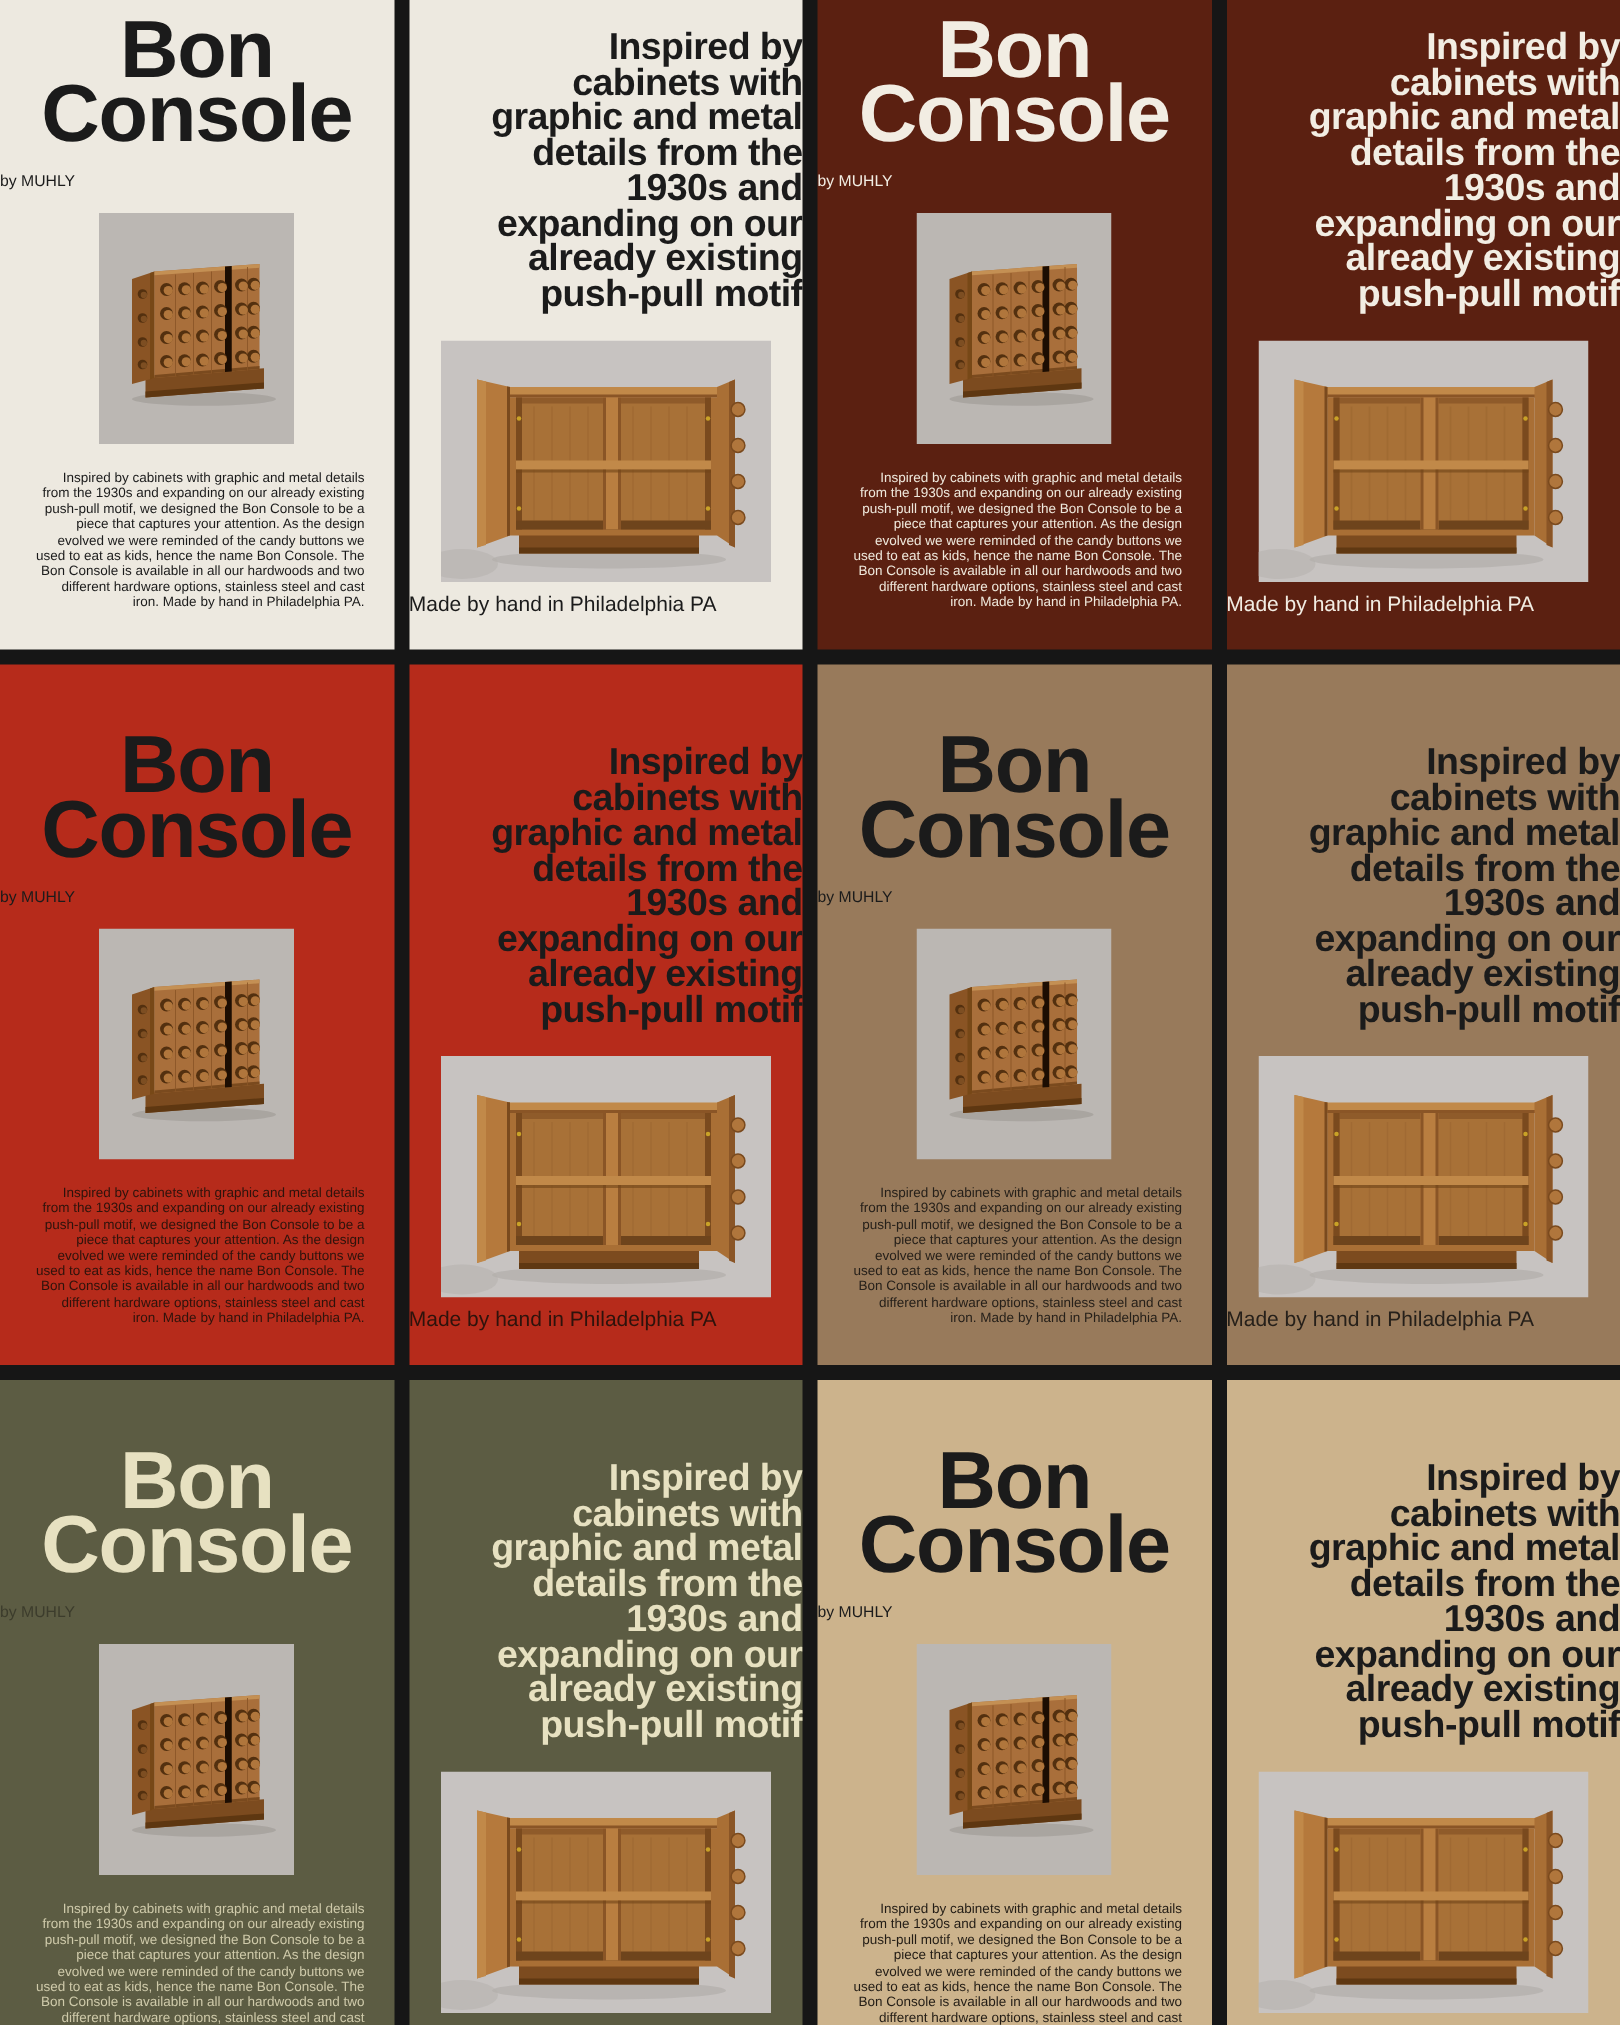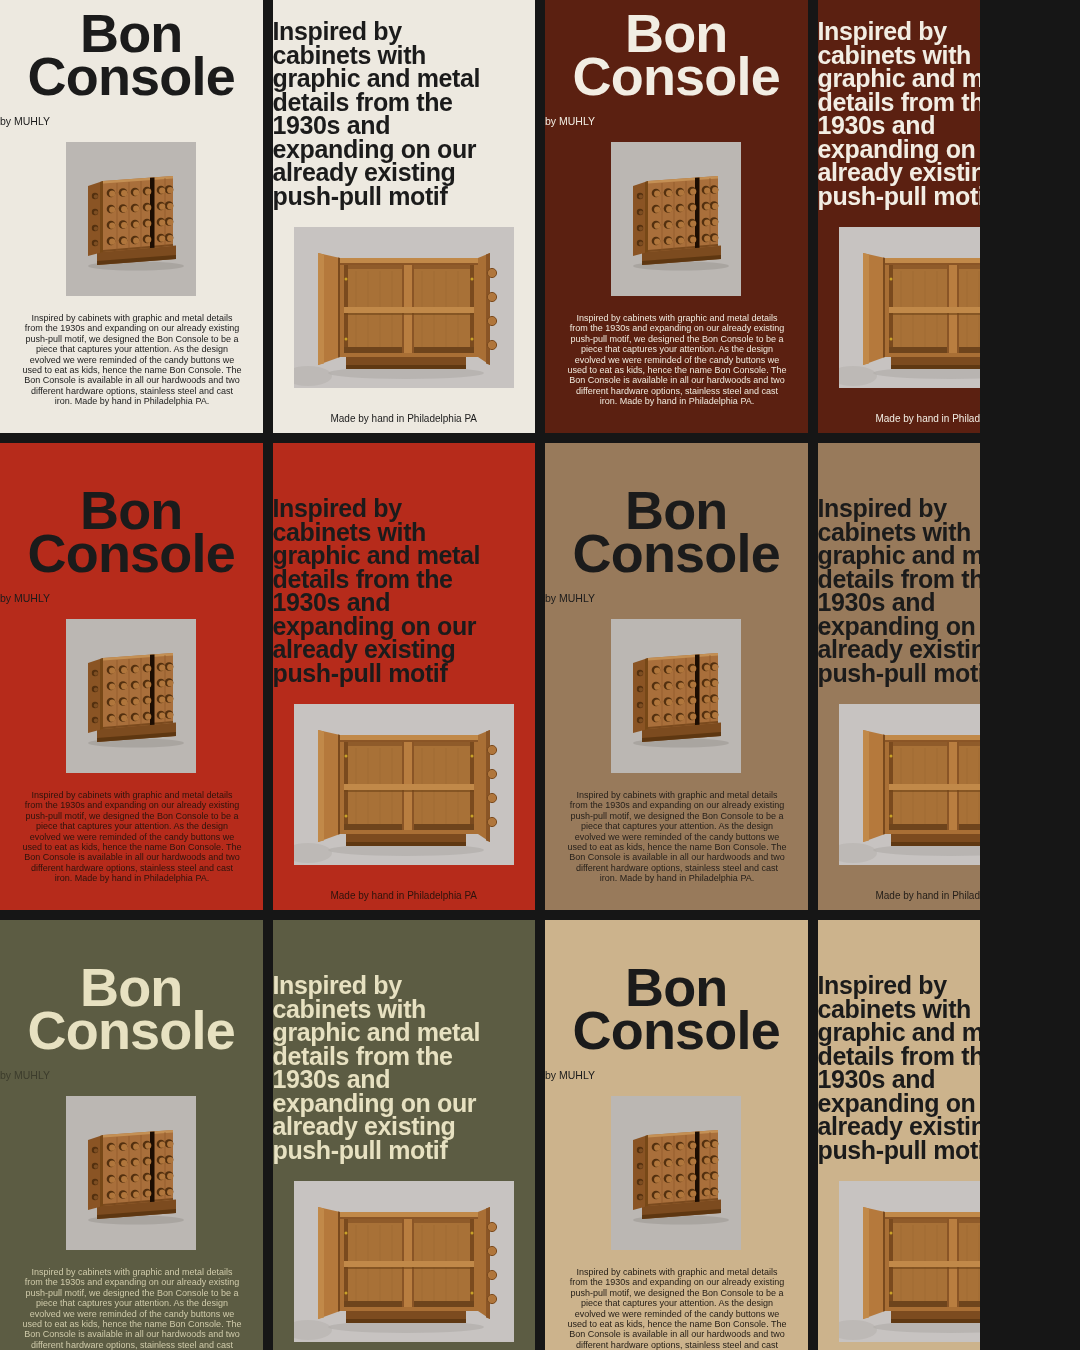--- a/index.html
+++ b/index.html
@@ -1,21 +1,21 @@
 <!DOCTYPE html>
 <html style="--pal-gap_background: #161616; --pal-cream: #EDE9E0; --pal-dark_maroon: #5B2011; --pal-red: #B62B1B; --pal-taupe_brown: #987A5B; --pal-olive_green: #5C5C43; --pal-tan: #CCB38C; --pal-ink: #1B1B1B; --pal-cream_text: #F2EDE3; --pal-photo_bg_closed: #BBB7B3; --pal-photo_bg_open: #C7C3C1;"><head>
 <meta charset="utf-8">
 <style>
   html,body{margin:0;padding:0;}
   body{
     width:1080px;height:1350px;overflow:hidden;
     background:var(--pal-gap_background,#161616);
     font-family:"Liberation Sans","DejaVu Sans",sans-serif;
   }
-  #canvas{position:relative;width:980px;height:1350px;overflow:hidden;
+  #canvas{position:relative;width:1080px;height:1350px;overflow:hidden;
     background:var(--pal-gap_background,#161616);}
   #grid{
     position:absolute;left:0;top:-34px;width:1080px;
     display:grid;grid-template-columns:repeat(4,1fr);grid-auto-rows:467px;gap:10px;
   }
   .poster{position:relative;overflow:hidden;background:var(--background,#EDE9E0);}
   
   .title{
     position:absolute;top:46px;left:0;right:0;margin:0;
     font-size:54px;line-height:43px;font-weight:700;letter-spacing:-0.015em;
@@ -24,33 +24,33 @@
   .byline{
     position:absolute;top:149px;left:0;right:0;margin:0;
     font-size:10.5px;line-height:12px;font-weight:400;text-align:left;
     color:var(--byline,#1B1B1B);
   }
   .photo{position:absolute;margin:0;padding:0;}
   .photo svg{display:block;width:100%;height:100%;}
   .photo-closed{top:176px;left:66px;width:130px;height:154px;}
   .body{
     position:absolute;top:347px;left:21px;width:222px;margin:0;
-    font-size:9px;line-height:10.4px;font-weight:400;text-align:center;
+    font-size:9px;line-height:10.4px;font-weight:400;text-align:right;
     white-space:pre-line;color:var(--body,#1B1B1B);
   }
   
   .headline{
     position:absolute;top:54px;left:0;right:0;margin:0;
     font-size:25px;line-height:23.5px;font-weight:700;letter-spacing:-0.015em;
-    text-align:left;white-space:pre-line;color:var(--headline,#1B1B1B);
+    text-align:right;white-space:pre-line;color:var(--headline,#1B1B1B);
   }
   .photo-open{top:261px;left:21px;width:220px;height:161px;}
   .caption{
-    position:absolute;top:431px;left:0;right:0;margin:16px;
-    font-size:10px;line-height:11px;font-weight:400;text-align:center;
+    position:absolute;top:431px;left:0;right:0;margin:0;
+    font-size:14px;line-height:11px;font-weight:400;
     color:var(--caption,#1B1B1B);
   }
 </style>
 </head>
 <body>
 
 <div id="canvas">
   <div id="grid">
       <article class="poster poster-cover" style="--background: #EDE9E0; --title: #1B1B1B; --byline: #1B1B1B; --body: #1B1B1B;">
     <h1 class="title">Bon

